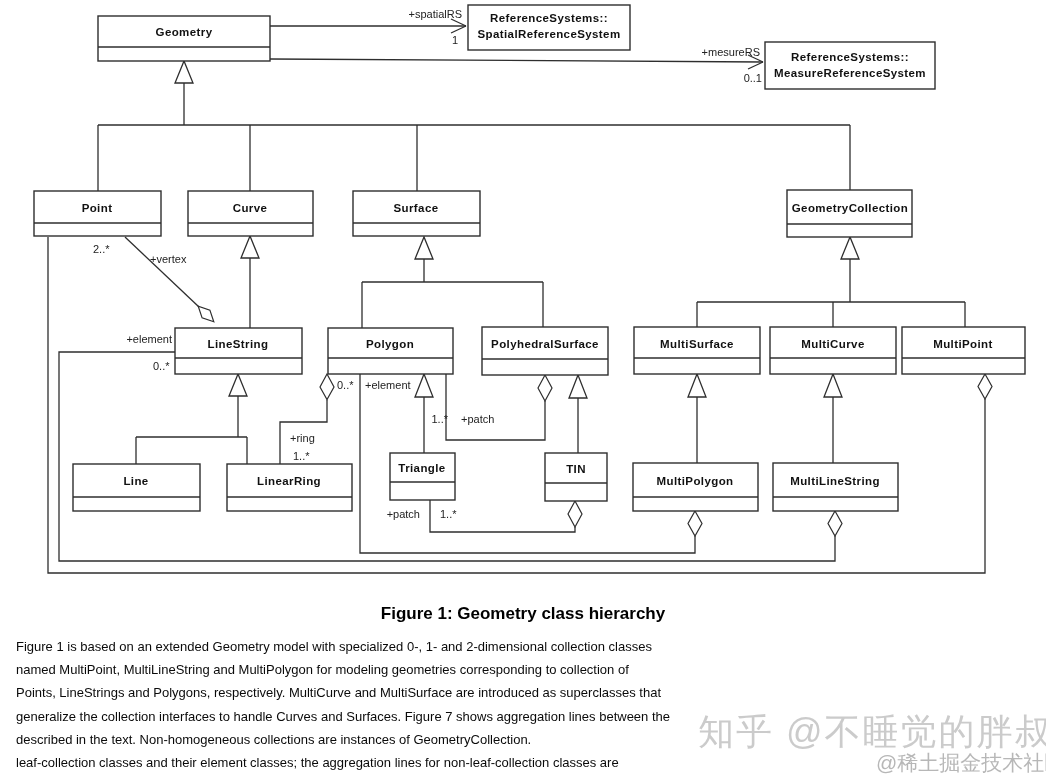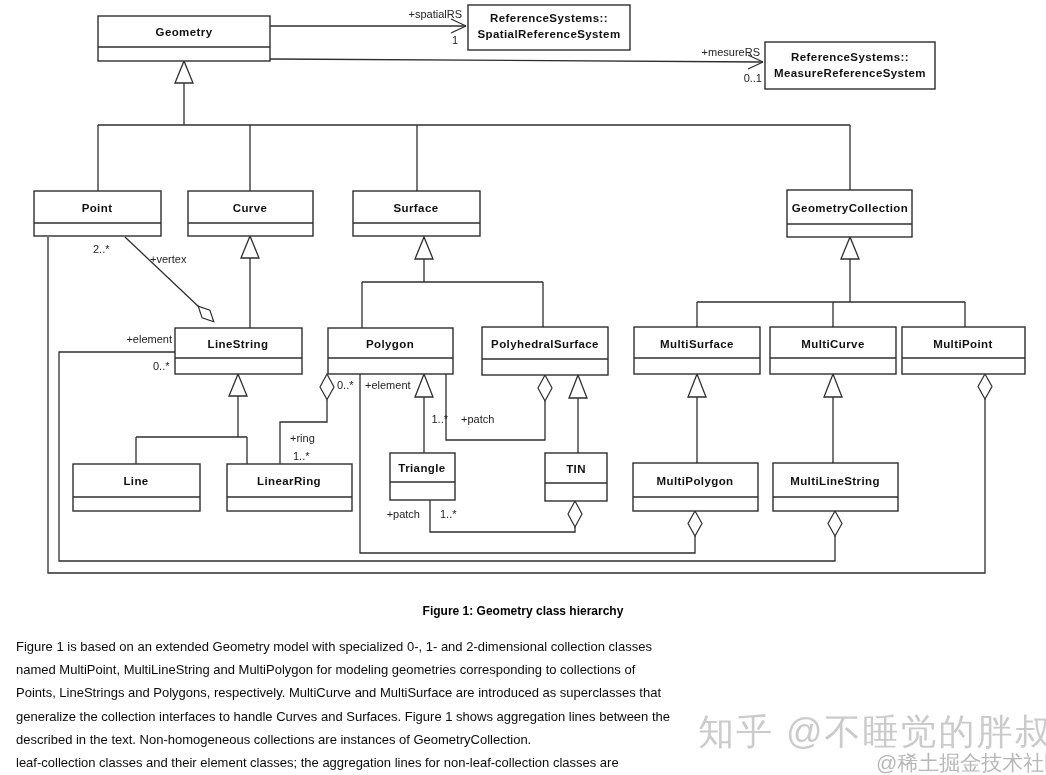--- a/index.html
+++ b/index.html
@@ -8,21 +8,21 @@
   svg{position:absolute;left:0;top:0;}
   .box{fill:#ffffff;stroke:#2e2e2e;stroke-width:1.4;}
   .ln{stroke:#2e2e2e;stroke-width:1.3;fill:none;}
   .tri{fill:#ffffff;stroke:#2e2e2e;stroke-width:1.3;}
   .dia{fill:#ffffff;stroke:#2e2e2e;stroke-width:1.2;}
   .cls{font-family:"Liberation Sans",sans-serif;font-size:11.5px;font-weight:bold;letter-spacing:.4px;
        text-anchor:middle;fill:#111;}
   .lbl{font-family:"Liberation Sans",sans-serif;font-size:11px;fill:#222;}
   .end{text-anchor:end;}
   #caption{position:absolute;left:0;top:604px;width:100%;text-align:center;
-           font-size:12px;font-weight:bold;color:#000;}
+           font-size:17px;font-weight:bold;color:#000;}
   #paragraph{position:absolute;left:16px;top:635px;width:1022px;font-size:13px;
              line-height:23.2px;color:#0a0a0a;white-space:nowrap;}
   .wm1{position:absolute;left:698px;top:708px;font-size:36px;letter-spacing:2px;
        color:rgba(160,160,160,0.55);font-family:"Liberation Sans",sans-serif;
        white-space:nowrap;pointer-events:none;z-index:5;}
   .wm2{position:absolute;left:876px;top:749px;font-size:21px;
        color:rgba(165,165,165,0.8);font-family:"Liberation Sans",sans-serif;
        white-space:nowrap;pointer-events:none;z-index:5;}
 </style>
 </head>
@@ -268,23 +268,23 @@
   <text class="lbl end" x="448" y="423">1..*</text>
   <text class="lbl" x="461" y="423">+patch</text>
   <text class="lbl end" x="420" y="518">+patch</text>
   <text class="lbl" x="440" y="518">1..*</text>
 </svg>
 
 <div id="caption">Figure 1: Geometry class hierarchy</div>
 
 <div id="paragraph">
   <div>Figure 1 is based on an extended Geometry model with specialized 0-, 1- and 2-dimensional collection classes</div>
-  <div>named MultiPoint, MultiLineString and MultiPolygon for modeling geometries corresponding to collections of</div>
+  <div>named MultiPoint, MultiLineString and MultiPolygon for modeling geometries corresponding to collection of</div>
   <div>Points, LineStrings and Polygons, respectively. MultiCurve and MultiSurface are introduced as superclasses that</div>
-  <div>generalize the collection interfaces to handle Curves and Surfaces. Figure 1 shows aggregation lines between the</div>
+  <div>generalize the collection interfaces to handle Curves and Surfaces. Figure 7 shows aggregation lines between the</div>
   <div>described in the text. Non-homogeneous collections are instances of GeometryCollection.</div>
   <div>leaf-collection classes and their element classes; the aggregation lines for non-leaf-collection classes are</div>
 </div>
 
 <div class="wm1">知乎 @不睡觉的胖叔叔</div>
 <div class="wm2">@稀土掘金技术社区</div>
 
 </div>
 
 </body></html>

